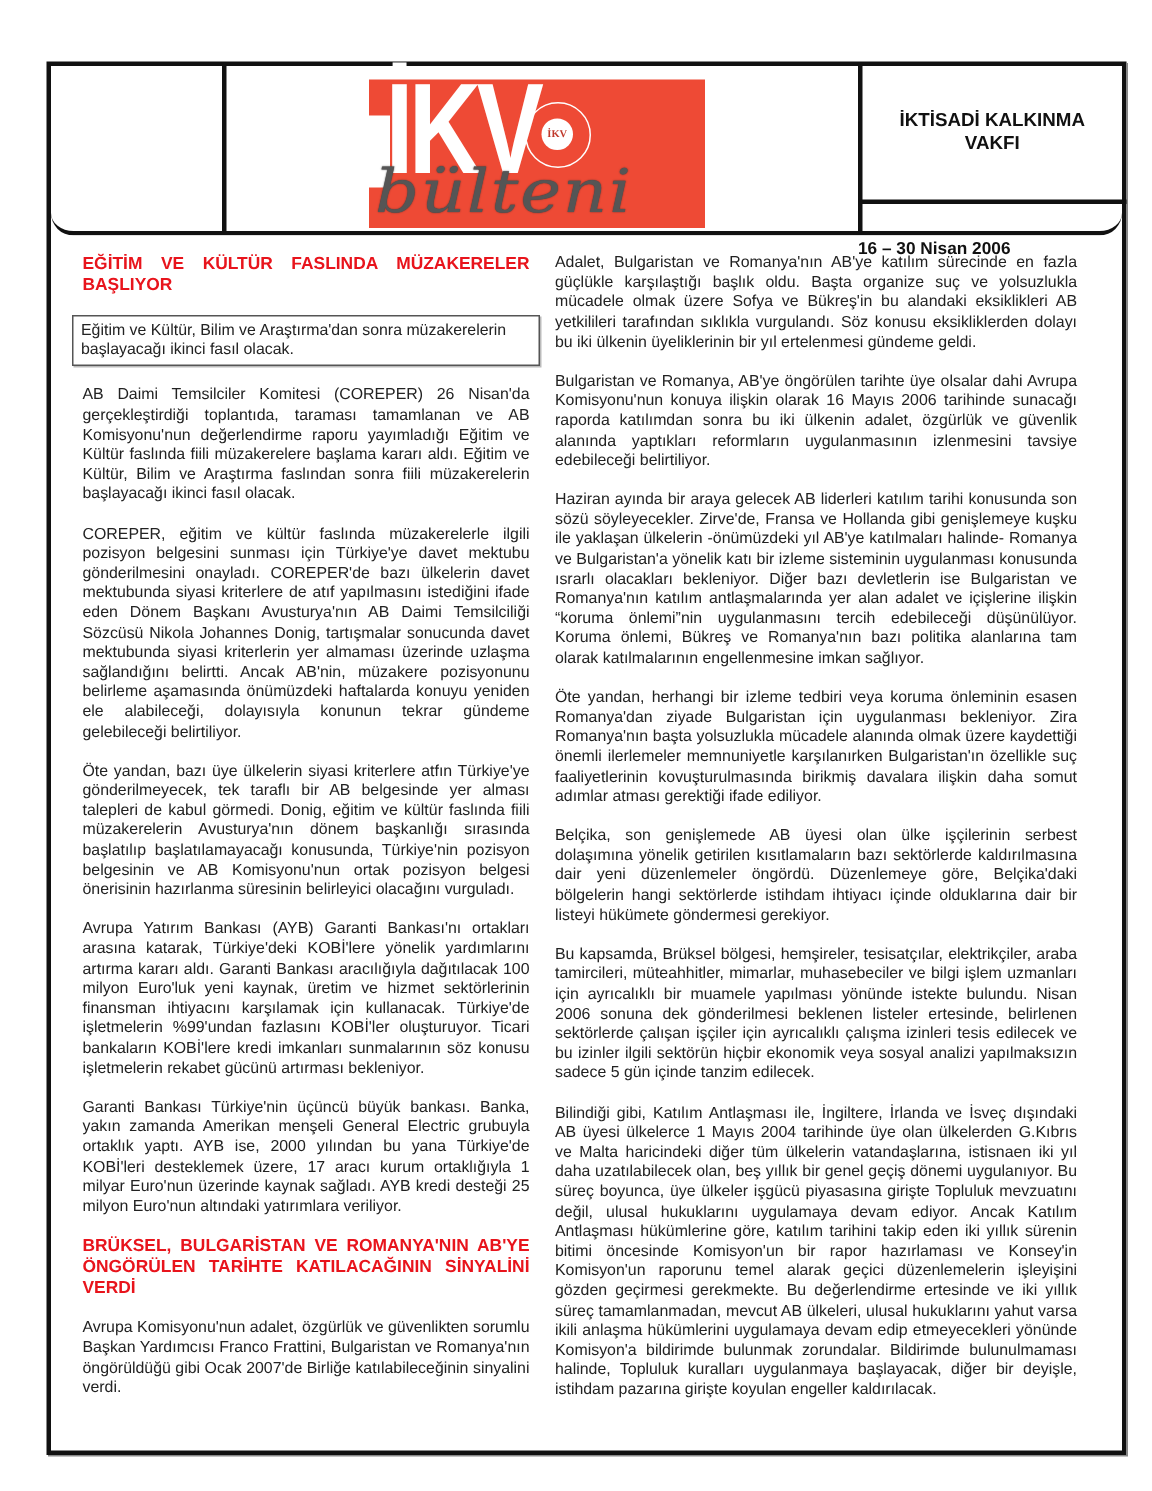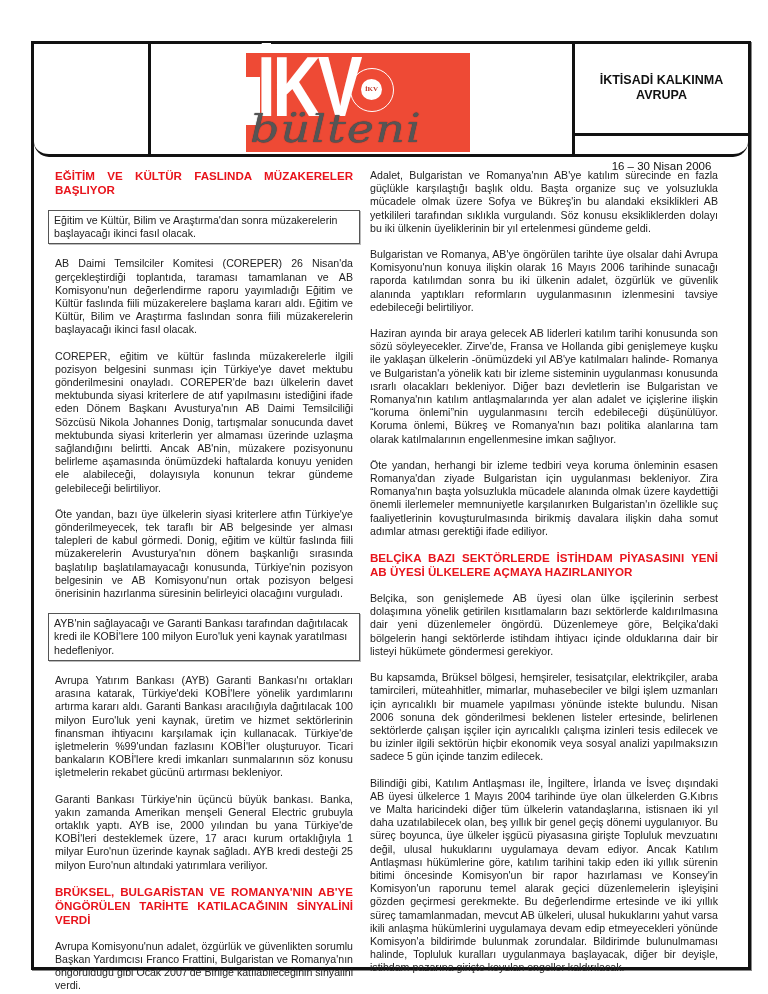--- a/index.html
+++ b/index.html
@@ -69,54 +69,52 @@
           <div class="logo-seal-inner">İKV</div>
         </div>
         <div class="logo-script">bülteni</div>
       </div>
     </div>
 
     <div class="hdr-info">
       <div class="hdr-org">
         <div class="hdr-org-inner">
           <div>İKTİSADİ KALKINMA</div>
-          <div>AVRUPA</div>
+          <div>VAKFI</div>
         </div>
       </div>
     </div>
   </div>
 
   <div class="col col-left" id="left-col">
       <div>
         <div class="headline">EĞİTİM VE KÜLTÜR FASLINDA MÜZAKERELER BAŞLIYOR</div>
         <div class="summary">Eğitim ve Kültür, Bilim ve Araştırma'dan sonra müzakerelerin başlayacağı ikinci fasıl olacak.</div>
         <div class="para">AB Daimi Temsilciler Komitesi (COREPER) 26 Nisan'da gerçekleştirdiği toplantıda, taraması tamamlanan ve AB Komisyonu'nun değerlendirme raporu yayımladığı Eğitim ve Kültür faslında fiili müzakerelere başlama kararı aldı. Eğitim ve Kültür, Bilim ve Araştırma faslından sonra fiili müzakerelerin başlayacağı ikinci fasıl olacak.</div>
         <div class="para">COREPER, eğitim ve kültür faslında müzakerelerle ilgili pozisyon belgesini sunması için Türkiye'ye davet mektubu gönderilmesini onayladı. COREPER'de bazı ülkelerin davet mektubunda siyasi kriterlere de atıf yapılmasını istediğini ifade eden Dönem Başkanı Avusturya'nın AB Daimi Temsilciliği Sözcüsü Nikola Johannes Donig, tartışmalar sonucunda davet mektubunda siyasi kriterlerin yer almaması üzerinde uzlaşma sağlandığını belirtti. Ancak AB'nin, müzakere pozisyonunu belirleme aşamasında önümüzdeki haftalarda konuyu yeniden ele alabileceği, dolayısıyla konunun tekrar gündeme gelebileceği belirtiliyor.</div>
         <div class="para">Öte yandan, bazı üye ülkelerin siyasi kriterlere atfın Türkiye'ye gönderilmeyecek, tek taraflı bir AB belgesinde yer alması talepleri de kabul görmedi. Donig, eğitim ve kültür faslında fiili müzakerelerin Avusturya'nın dönem başkanlığı sırasında başlatılıp başlatılamayacağı konusunda, Türkiye'nin pozisyon belgesinin ve AB Komisyonu'nun ortak pozisyon belgesi önerisinin hazırlanma süresinin belirleyici olacağını vurguladı.</div>
       </div>
       <div>
-        <div class="summary">AYB'nin sağlayacağı ve Garanti Bankası tarafından dağıtılacak kredi ile KOBİ'lere 100 milyon Euro'luk yeni kaynak yaratılması hedefleniyor.</div>
         <div class="para">Avrupa Yatırım Bankası (AYB) Garanti Bankası'nı ortakları arasına katarak, Türkiye'deki KOBİ'lere yönelik yardımlarını artırma kararı aldı. Garanti Bankası aracılığıyla dağıtılacak 100 milyon Euro'luk yeni kaynak, üretim ve hizmet sektörlerinin finansman ihtiyacını karşılamak için kullanacak. Türkiye'de işletmelerin %99'undan fazlasını KOBİ'ler oluşturuyor. Ticari bankaların KOBİ'lere kredi imkanları sunmalarının söz konusu işletmelerin rekabet gücünü artırması bekleniyor.</div>
         <div class="para">Garanti Bankası Türkiye'nin üçüncü büyük bankası. Banka, yakın zamanda Amerikan menşeli General Electric grubuyla ortaklık yaptı. AYB ise, 2000 yılından bu yana Türkiye'de KOBİ'leri desteklemek üzere, 17 aracı kurum ortaklığıyla 1 milyar Euro'nun üzerinde kaynak sağladı. AYB kredi desteği 25 milyon Euro'nun altındaki yatırımlara veriliyor.</div>
       </div>
       <div>
         <div class="headline">BRÜKSEL, BULGARİSTAN VE ROMANYA'NIN AB'YE ÖNGÖRÜLEN TARİHTE KATILACAĞININ SİNYALİNİ VERDİ</div>
         <div class="para">Avrupa Komisyonu'nun adalet, özgürlük ve güvenlikten sorumlu Başkan Yardımcısı Franco Frattini, Bulgaristan ve Romanya'nın öngörüldüğü gibi Ocak 2007'de Birliğe katılabileceğinin sinyalini verdi.</div>
       </div>
     </div>
   <div class="col col-right" id="right-col">
       <div class="para">Adalet, Bulgaristan ve Romanya'nın AB'ye katılım sürecinde en fazla güçlükle karşılaştığı başlık oldu. Başta organize suç ve yolsuzlukla mücadele olmak üzere Sofya ve Bükreş'in bu alandaki eksiklikleri AB yetkilileri tarafından sıklıkla vurgulandı. Söz konusu eksikliklerden dolayı bu iki ülkenin üyeliklerinin bir yıl ertelenmesi gündeme geldi.</div>
       <div class="para">Bulgaristan ve Romanya, AB'ye öngörülen tarihte üye olsalar dahi Avrupa Komisyonu'nun konuya ilişkin olarak 16 Mayıs 2006 tarihinde sunacağı raporda katılımdan sonra bu iki ülkenin adalet, özgürlük ve güvenlik alanında yaptıkları reformların uygulanmasının izlenmesini tavsiye edebileceği belirtiliyor.</div>
       <div class="para">Haziran ayında bir araya gelecek AB liderleri katılım tarihi konusunda son sözü söyleyecekler. Zirve'de, Fransa ve Hollanda gibi genişlemeye kuşku ile yaklaşan ülkelerin -önümüzdeki yıl AB'ye katılmaları halinde- Romanya ve Bulgaristan'a yönelik katı bir izleme sisteminin uygulanması konusunda ısrarlı olacakları bekleniyor. Diğer bazı devletlerin ise Bulgaristan ve Romanya'nın katılım antlaşmalarında yer alan adalet ve içişlerine ilişkin “koruma önlemi”nin uygulanmasını tercih edebileceği düşünülüyor. Koruma önlemi, Bükreş ve Romanya'nın bazı politika alanlarına tam olarak katılmalarının engellenmesine imkan sağlıyor.</div>
       <div class="para">Öte yandan, herhangi bir izleme tedbiri veya koruma önleminin esasen Romanya'dan ziyade Bulgaristan için uygulanması bekleniyor. Zira Romanya'nın başta yolsuzlukla mücadele alanında olmak üzere kaydettiği önemli ilerlemeler memnuniyetle karşılanırken Bulgaristan'ın özellikle suç faaliyetlerinin kovuşturulmasında birikmiş davalara ilişkin daha somut adımlar atması gerektiği ifade ediliyor.</div>
       <div>
-        <div class="headline">BELÇİKA BAZI SEKTÖRLERDE İSTİHDAM PİYASASINI YENİ AB ÜYESİ ÜLKELERE AÇMAYA HAZIRLANIYOR</div>
         <div class="para">Belçika, son genişlemede AB üyesi olan ülke işçilerinin serbest dolaşımına yönelik getirilen kısıtlamaların bazı sektörlerde kaldırılmasına dair yeni düzenlemeler öngördü. Düzenlemeye göre, Belçika'daki bölgelerin hangi sektörlerde istihdam ihtiyacı içinde olduklarına dair bir listeyi hükümete göndermesi gerekiyor.</div>
         <div class="para">Bu kapsamda, Brüksel bölgesi, hemşireler, tesisatçılar, elektrikçiler, araba tamircileri, müteahhitler, mimarlar, muhasebeciler ve bilgi işlem uzmanları için ayrıcalıklı bir muamele yapılması yönünde istekte bulundu. Nisan 2006 sonuna dek gönderilmesi beklenen listeler ertesinde, belirlenen sektörlerde çalışan işçiler için ayrıcalıklı çalışma izinleri tesis edilecek ve bu izinler ilgili sektörün hiçbir ekonomik veya sosyal analizi yapılmaksızın sadece 5 gün içinde tanzim edilecek.</div>
         <div class="para">Bilindiği gibi, Katılım Antlaşması ile, İngiltere, İrlanda ve İsveç dışındaki AB üyesi ülkelerce 1 Mayıs 2004 tarihinde üye olan ülkelerden G.Kıbrıs ve Malta haricindeki diğer tüm ülkelerin vatandaşlarına, istisnaen iki yıl daha uzatılabilecek olan, beş yıllık bir genel geçiş dönemi uygulanıyor. Bu süreç boyunca, üye ülkeler işgücü piyasasına girişte Topluluk mevzuatını değil, ulusal hukuklarını uygulamaya devam ediyor. Ancak Katılım Antlaşması hükümlerine göre, katılım tarihini takip eden iki yıllık sürenin bitimi öncesinde Komisyon'un bir rapor hazırlaması ve Konsey'in Komisyon'un raporunu temel alarak geçici düzenlemelerin işleyişini gözden geçirmesi gerekmekte. Bu değerlendirme ertesinde ve iki yıllık süreç tamamlanmadan, mevcut AB ülkeleri, ulusal hukuklarını yahut varsa ikili anlaşma hükümlerini uygulamaya devam edip etmeyecekleri yönünde Komisyon'a bildirimde bulunmak zorundalar. Bildirimde bulunulmaması halinde, Topluluk kuralları uygulanmaya başlayacak, diğer bir deyişle, istihdam pazarına girişte koyulan engeller kaldırılacak.</div>
       </div>
     </div>
 </div>
 
 <div style="position:absolute; left:572px; top:133px; width:179px; border-top:3px solid #111;"></div>
 <div style="position:absolute; left:572px; top:130px; width:179px; height:64px;">
-  <div style="position:absolute; top:30px; width:100%; text-align:center; font-weight:normal; font-size:11.5px; color:#111; font-family:'Liberation Sans',sans-serif;">16 – 30 Nisan 2006</div>
+  <div style="position:absolute; top:30px; width:100%; text-align:left; font-weight:bold; font-size:11.5px; color:#111; font-family:'Liberation Sans',sans-serif;">16 – 30 Nisan 2006</div>
 </div>
 
 </body></html>

